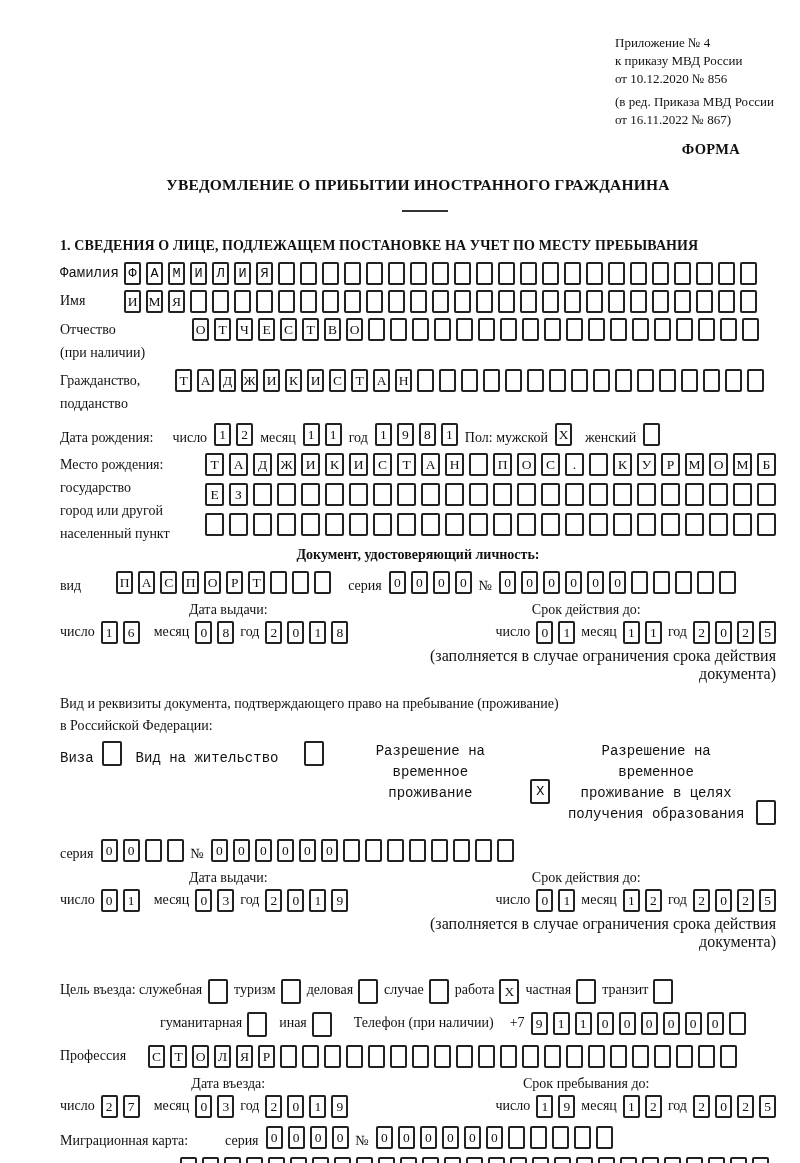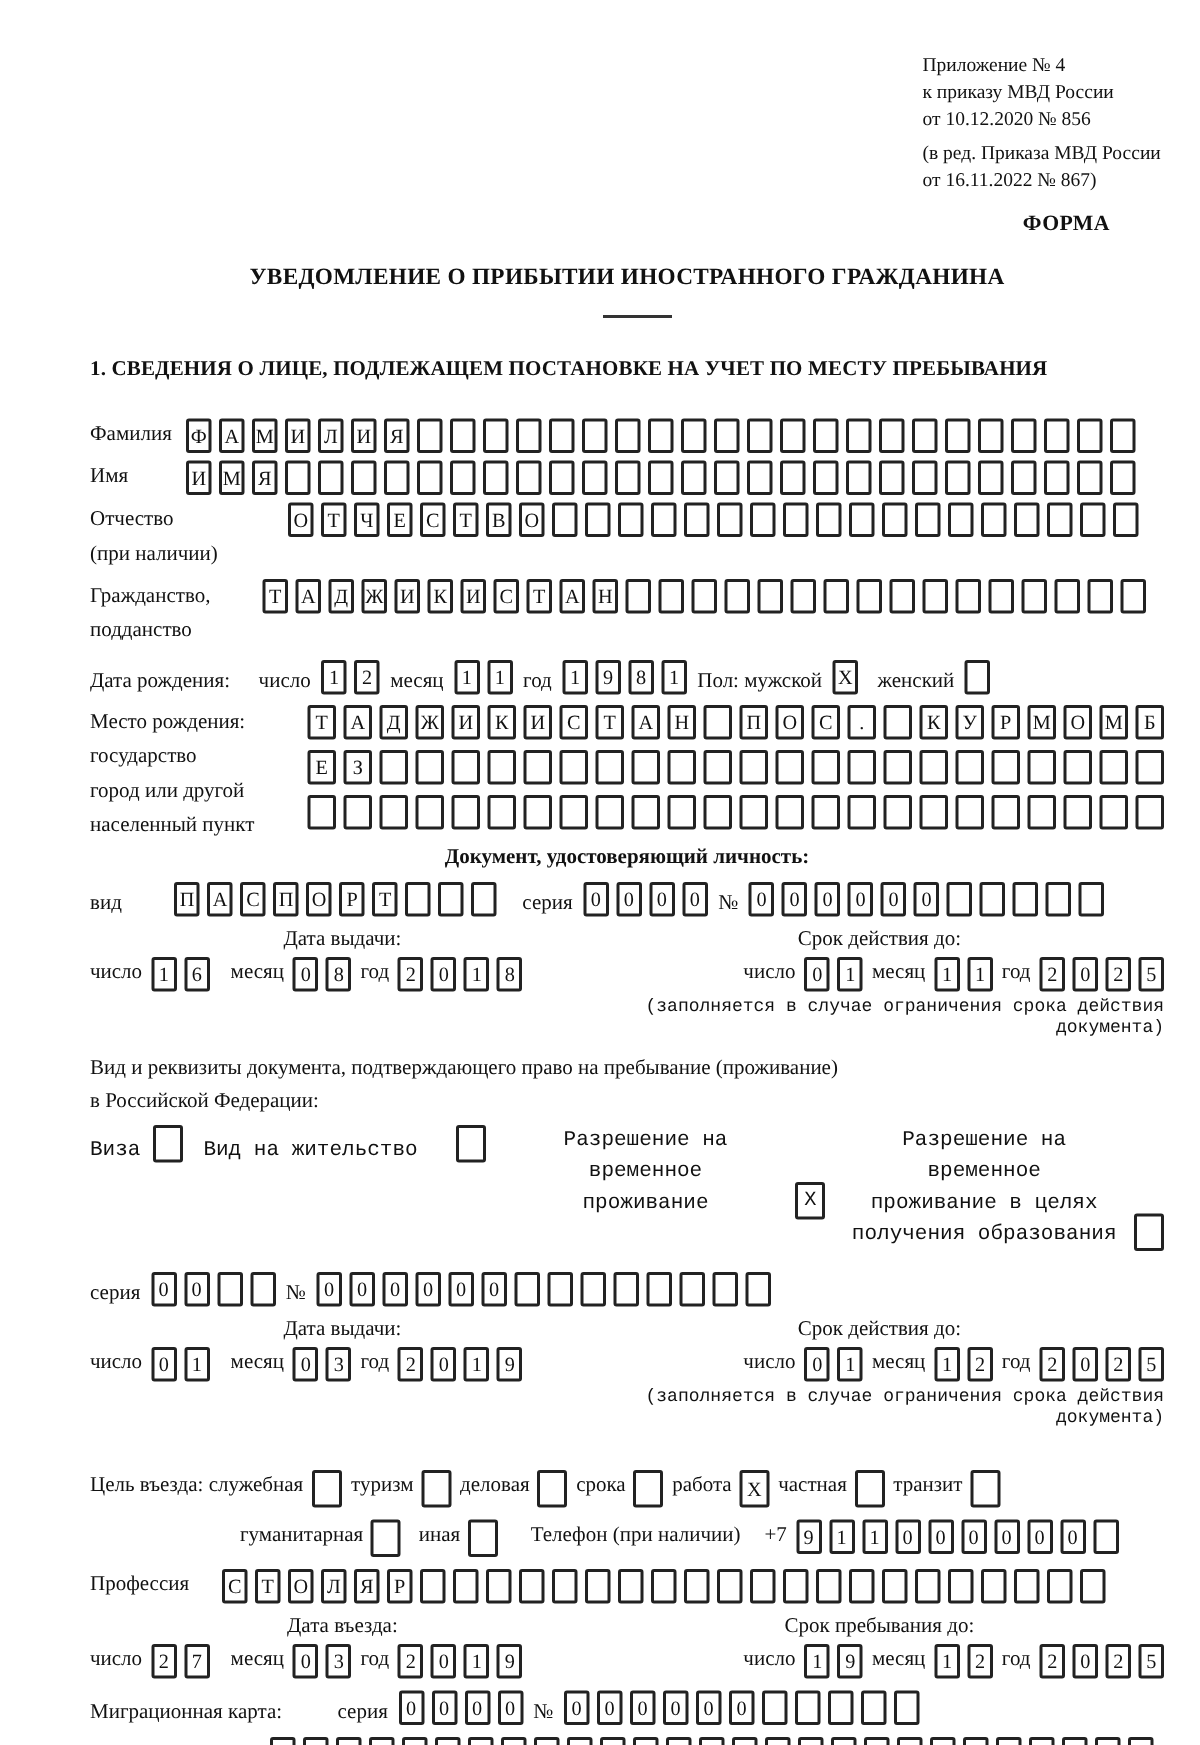--- a/index.html
+++ b/index.html
@@ -22,42 +22,42 @@
   .cell { flex:0 0 auto; width:17px; height:23px; box-sizing:border-box;
           border:2px solid #222; border-radius:2px;
           display:flex; align-items:center; justify-content:center;
           font-size:13.5px; font-weight:normal; background:#fff; }
   .w19 .cell { width:19px; }
   .cb .cell { width:20px; height:25px; }
 
   .row { display:flex; align-items:flex-start; margin-top:5px; }
   .lab { font-size:14px; white-space:nowrap; padding-top:3px; }
   .lab-col { flex:0 0 auto; font-size:14px; line-height:23px; }
-  .mt14 { margin-top:24px; }
+  .mt14 { margin-top:8px;font-family:Liberation Mono, monospace; }
 
   .name-lab { flex:0 0 64px; }
   .pat-lab  { flex:0 0 132px; }
   .cit-lab  { flex:0 0 115px; }
 
   .inline { display:flex; align-items:flex-end; gap:7px; font-size:14px; }
   .inline .lab { padding-top:3px; }
 
   .place-wrap { display:flex; margin-top:7px; }
   .place-labels { flex:0 0 145px; }
   .place-rows .cells { margin-bottom:7px; }
 
   .center-bold { text-align:center; font-weight:bold; font-size:14px; margin-top:2px; }
 
   .dates { display:flex; margin-top:8px; }
   .dcol-l { flex:0 0 47%; }
   .dcol-r { flex:1 1 auto; }
   .date-head { text-align:center; font-size:14px; margin-bottom:3px; }
   .date-line { display:flex; gap:6px; align-items:flex-start; font-size:14px; }
   .date-line .lab { padding-top:3px; }
-  .small-note { font-size:12px; text-align:right; margin-top:3px;font-family:Liberation Mono, monospace; }
+  .small-note { font-size:16px; text-align:right; margin-top:3px; }
 
   .intro { font-size:14px; line-height:22px; margin-top:10px; }
 
   .permits { display:flex; align-items:flex-start; gap:14px; margin-top:4px; }
   .permit-item { display:flex; align-items:flex-end; gap:8px;font-family:Liberation Mono, monospace; }
   .permit-multi { text-align:center; font-size:14px; line-height:21px; }
 
   .purpose-line { display:flex; align-items:flex-start; gap:6px; font-size:14px; margin-top:28px; flex-wrap:nowrap; }
   .purpose-line2 { margin-left:100px; margin-top:8px; }
   .pair { display:flex; align-items:flex-start; gap:5px; }
@@ -561,21 +561,21 @@
           <span class="cell"></span>
         </span>
     </span>
     <span class="pair">
       <span class="lab">деловая</span>
       <span class="cells cb">
           <span class="cell"></span>
         </span>
     </span>
     <span class="pair">
-      <span class="lab">срока</span>
+      <span class="lab">случае</span>
       <span class="cells cb">
           <span class="cell"></span>
         </span>
     </span>
     <span class="pair">
       <span class="lab">работа</span>
       <span class="cells cb">
           <span class="cell">X</span>
         </span>
     </span>

